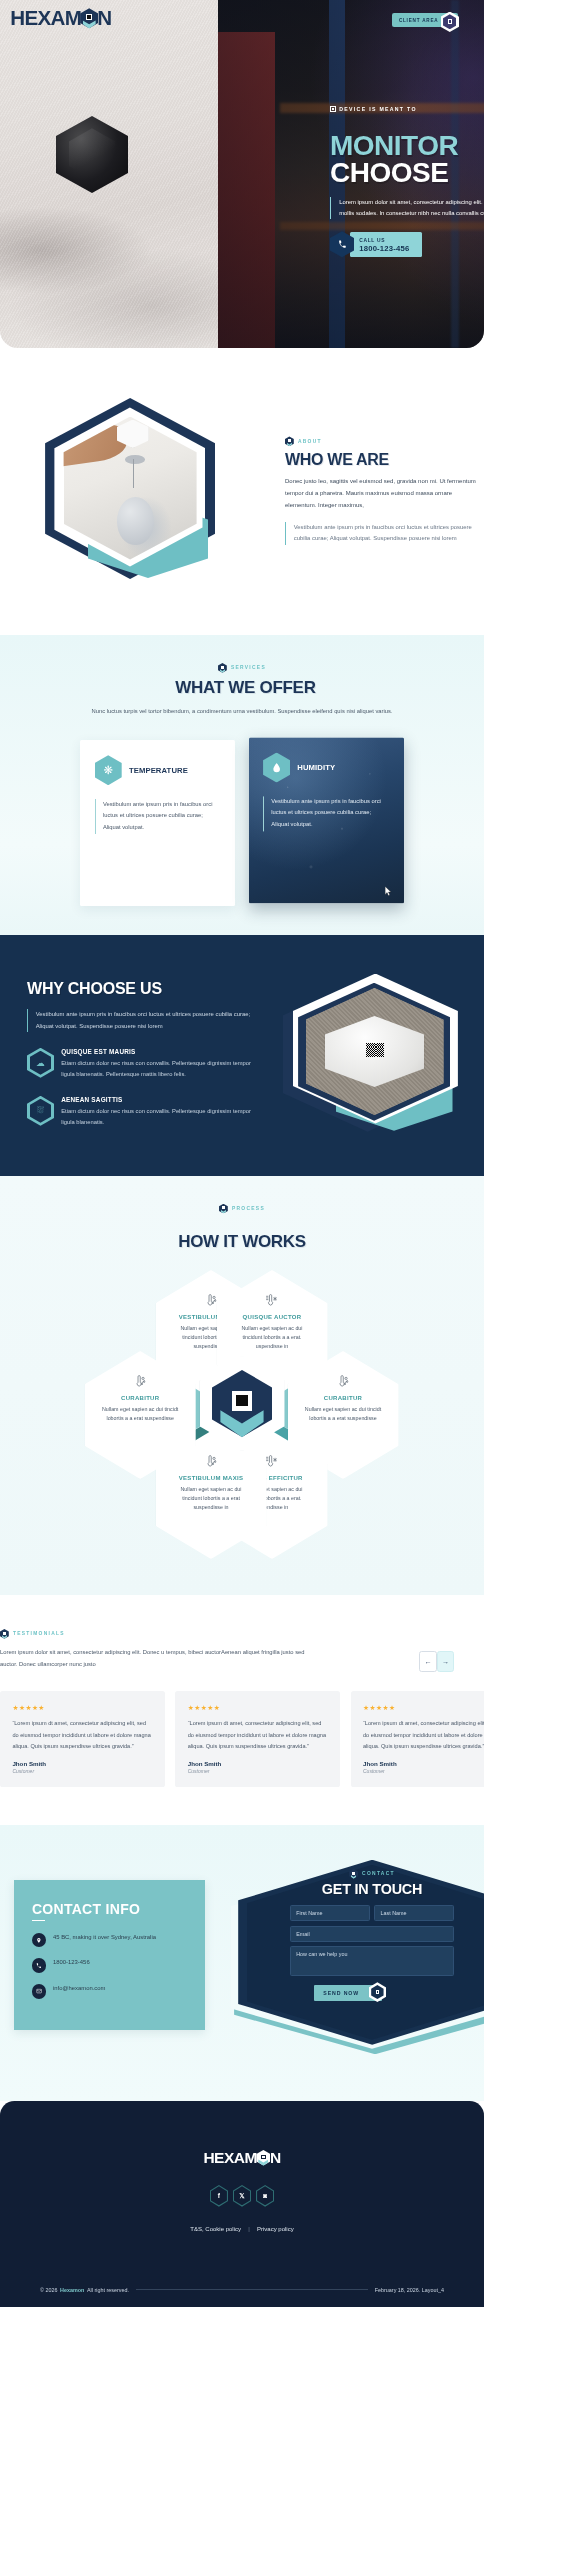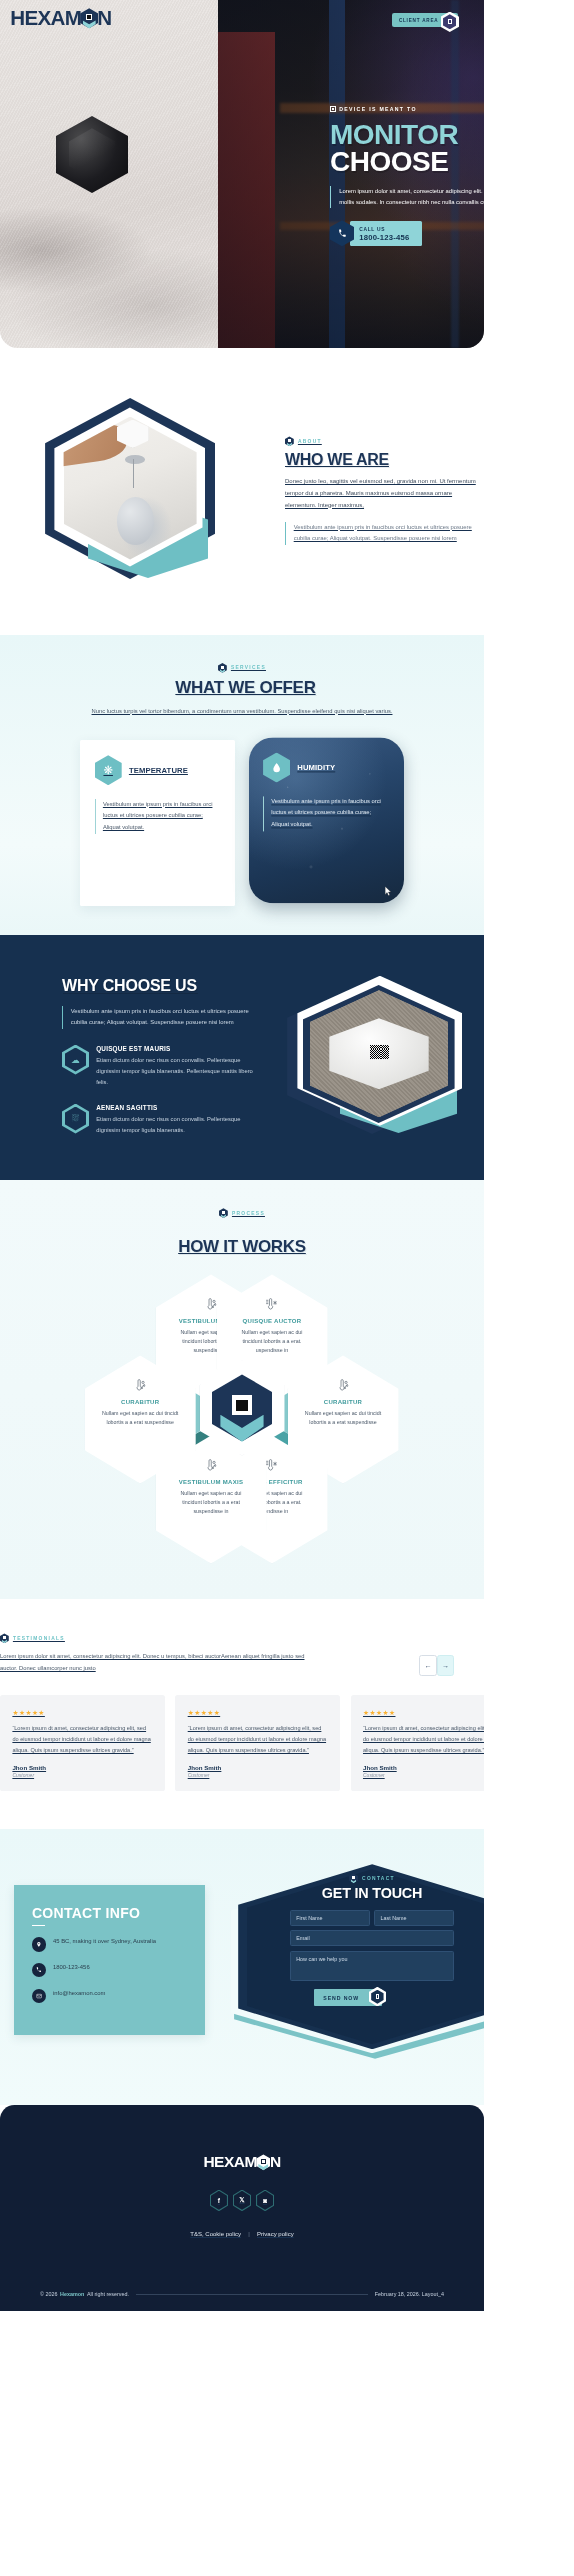--- a/index.html
+++ b/index.html
@@ -1,18 +1,18 @@
 <!DOCTYPE html>
 <html style="font-size:8.2px"><head>
 <meta charset="utf-8">
 <style>
   *{box-sizing:border-box;margin:0;padding:0}
   html,body{width:574px;background:#fff;}
   body{font-family:"Liberation Sans",sans-serif;color:#17304f;-webkit-font-smoothing:antialiased;}
-  .page{width:484px;position:relative;overflow:hidden;text-decoration:underline;}
+  .page{width:484px;position:relative;overflow:hidden;}
 
   
   .hero{position:relative;height:348px;border-bottom-left-radius:17.5px;border-bottom-right-radius:17.5px;overflow:hidden;}
   .hero-left{position:absolute;left:0;top:0;width:218px;height:348px;
      background:
        radial-gradient(ellipse 155px 62px at 20% 72%, rgba(150,142,140,.55), transparent 70%),
        radial-gradient(ellipse 206px 82px at 70% 88%, rgba(160,152,150,.4), transparent 70%),
        linear-gradient(170deg,#e8e4e1 0%,#e3dedb 38%,#dcd6d3 60%,#e9e5e2 100%);}
   .hero-left:after{content:"";position:absolute;inset:0;
      background:repeating-linear-gradient(118deg, rgba(255,255,255,.22) 0 1px, rgba(125,118,115,.07) 1px 2.6px);
@@ -45,21 +45,21 @@
      clip-path:polygon(50% 0,100% 26%,100% 74%,50% 100%,0 74%,0 26%);background:#fff;
      display:flex;align-items:center;justify-content:center;}
   .client-hex-in{width:13.4px;height:15px;clip-path:polygon(50% 0,100% 26%,100% 74%,50% 100%,0 74%,0 26%);
      background:#3c3b6e;display:flex;align-items:center;justify-content:center;}
   .client-hex-in b{width:4.1px;height:5.2px;border:1px solid #fff;display:block;}
 
   .hero-copy{position:absolute;left:330px;top:106px;width:227px;z-index:6;}
   .eyebrow{display:flex;align-items:center;gap:3.6px;color:#fff;font-size:5.2px;font-weight:bold;letter-spacing:1.3px;}
   .eyebrow .sq{width:5.7px;height:5.7px;border:1px solid #fff;display:inline-flex;align-items:center;justify-content:center;}
   .eyebrow .sq i{width:2.1px;height:2.1px;background:#fff;display:block;}
-  .h-big{font-size:28px;line-height:.93;font-weight:bold;letter-spacing:-0.5px;color:#8fd4d8;margin-top:10px;
+  .h-big{font-size:28px;line-height:.93;font-weight:bold;letter-spacing:-0.5px;color:#8fd4d8;margin-top:21px;
      text-shadow:1px 1.5px 0 rgba(0,0,0,.18);}
   .h-big2{font-size:28px;line-height:.95;font-weight:bold;letter-spacing:-0.5px;color:#fff;margin-top:1px;
      text-shadow:1px 1.5px 0 rgba(0,0,0,.18);}
   .hero-p{margin-top:10.8px;border-left:1px solid #8fd4d8;padding-left:8.2px;color:#fff;font-size:5.9px;line-height:1.85;max-width:206px;}
   .call{margin-top:13.4px;position:relative;display:inline-flex;align-items:center;height:23px;}
   .call-hex{width:24px;height:26px;clip-path:polygon(50% 0,100% 26%,100% 74%,50% 100%,0 74%,0 26%);
      background:#14355c;display:flex;align-items:center;justify-content:center;z-index:2;}
   .call-box{background:#8fd4d8;margin-left:-4.1px;padding:3.1px 12.4px 3.6px 9.3px;border-radius:1.5px;}
   .call-box .l{font-size:4.9px;font-weight:bold;letter-spacing:0.7px;color:#12304f;}
   .call-box .n{font-size:7.7px;font-weight:bold;color:#12304f;letter-spacing:0.2px;}
@@ -113,38 +113,38 @@
   .services{background:linear-gradient(180deg,#e8f7f8,#f3fbfb 70%,#eaf7f8);padding:28px 0 29px;text-align:center;position:relative;overflow:hidden;}
   .svc-eyeb{justify-content:center;}
   .services h2{margin-top:5.2px;font-size:17px;padding-left:7px;}
   .svc-sub{margin:7.7px auto 0;max-width:335px;font-size:5.8px;line-height:1.9;color:#4a5869;}
   .svc-cards{display:flex;gap:13.4px;justify-content:center;margin-top:23px;}
   .card{width:155px;min-height:160px;border-radius:1.5px;padding:15.5px 14.4px 17.5px;text-align:left;
      background:#fff;box-shadow:0 3.6px 11.3px rgba(25,60,90,.08);}
   .card.dark{background:
      radial-gradient(circle at 30% 25%, rgba(120,160,200,.35), transparent 55%),
      linear-gradient(165deg,#3a5a82 0%,#27466b 35%,#1b3554 70%,#16293f 100%);
-     transform:translateY(-2.6px);min-height:166px;box-shadow:0 6.2px 15.5px rgba(20,45,70,.3);position:relative;overflow:hidden;border-radius:24px;}
+     transform:translateY(-2.6px);min-height:166px;box-shadow:0 6.2px 15.5px rgba(20,45,70,.3);position:relative;overflow:hidden;}
   .card.dark:before{content:"";position:absolute;inset:0;
      background:radial-gradient(circle 1px at 25% 30%,rgba(255,255,255,.25),transparent),
                 radial-gradient(circle 1.5px at 60% 55%,rgba(255,255,255,.18),transparent),
                 radial-gradient(circle 1px at 78% 22%,rgba(255,255,255,.22),transparent),
                 radial-gradient(circle 2.1px at 40% 78%,rgba(255,255,255,.15),transparent);}
   .card-head{display:flex;align-items:center;gap:7.2px;position:relative;z-index:2;}
   .svc-hex{width:27px;height:30px;flex:0 0 auto;clip-path:polygon(50% 0,100% 26%,100% 74%,50% 100%,0 74%,0 26%);
      background:#6ebfc4;display:flex;align-items:center;justify-content:center;color:#fff;font-size:11.3px;}
   .card-title{font-size:7.7px;font-weight:bold;letter-spacing:0.1px;color:#1d3557;}
   .card.dark .card-title{color:#fff;}
   .card-body{margin-top:13.4px;border-left:0.8px solid #9ed3d6;padding-left:7.2px;font-size:5.8px;line-height:2.05;color:#4a5869;position:relative;z-index:2;}
   .card.dark .card-body{color:#e3ecf4;border-left-color:#9ed3d6;}
   .cursor{position:absolute;right:11.3px;bottom:6.2px;width:7.2px;height:10.3px;z-index:4;}
 
   
   .why{background:#16304f;padding:42px 0 44px;display:flex;align-items:center;position:relative;}
-  .why-txt{margin-left:62px;width:234px;}
+  .why-txt{margin-left:27px;width:234px;}
   .why h2{color:#fff;font-size:16px;letter-spacing:-0.2px;text-shadow:1px 1px 0 rgba(0,0,0,.15);}
   .why-q{margin-top:11.3px;border-left:1px solid #6ebfc4;padding-left:7.7px;font-size:5.9px;line-height:1.95;color:#cfdbe7;}
   .why-feat{display:flex;gap:7.2px;margin-top:15.5px;}
   .why-hex{width:27px;height:30px;flex:0 0 auto;clip-path:polygon(50% 0,100% 26%,100% 74%,50% 100%,0 74%,0 26%);
      background:#6ebfc4;display:flex;align-items:center;justify-content:center;}
   .why-hex i{width:21.6px;height:24px;clip-path:polygon(50% 0,100% 26%,100% 74%,50% 100%,0 74%,0 26%);
      background:#16304f;display:flex;align-items:center;justify-content:center;color:#6ebfc4;font-size:8.8px;font-style:normal;}
   .why-ft{font-size:6.4px;font-weight:bold;color:#fff;letter-spacing:0.2px;}
   .why-fb{margin-top:3.6px;font-size:5.8px;line-height:1.9;color:#c6d3e0;}
   .why-img{position:relative;width:201px;height:155px;margin-left:17.5px;flex:0 0 auto;}

